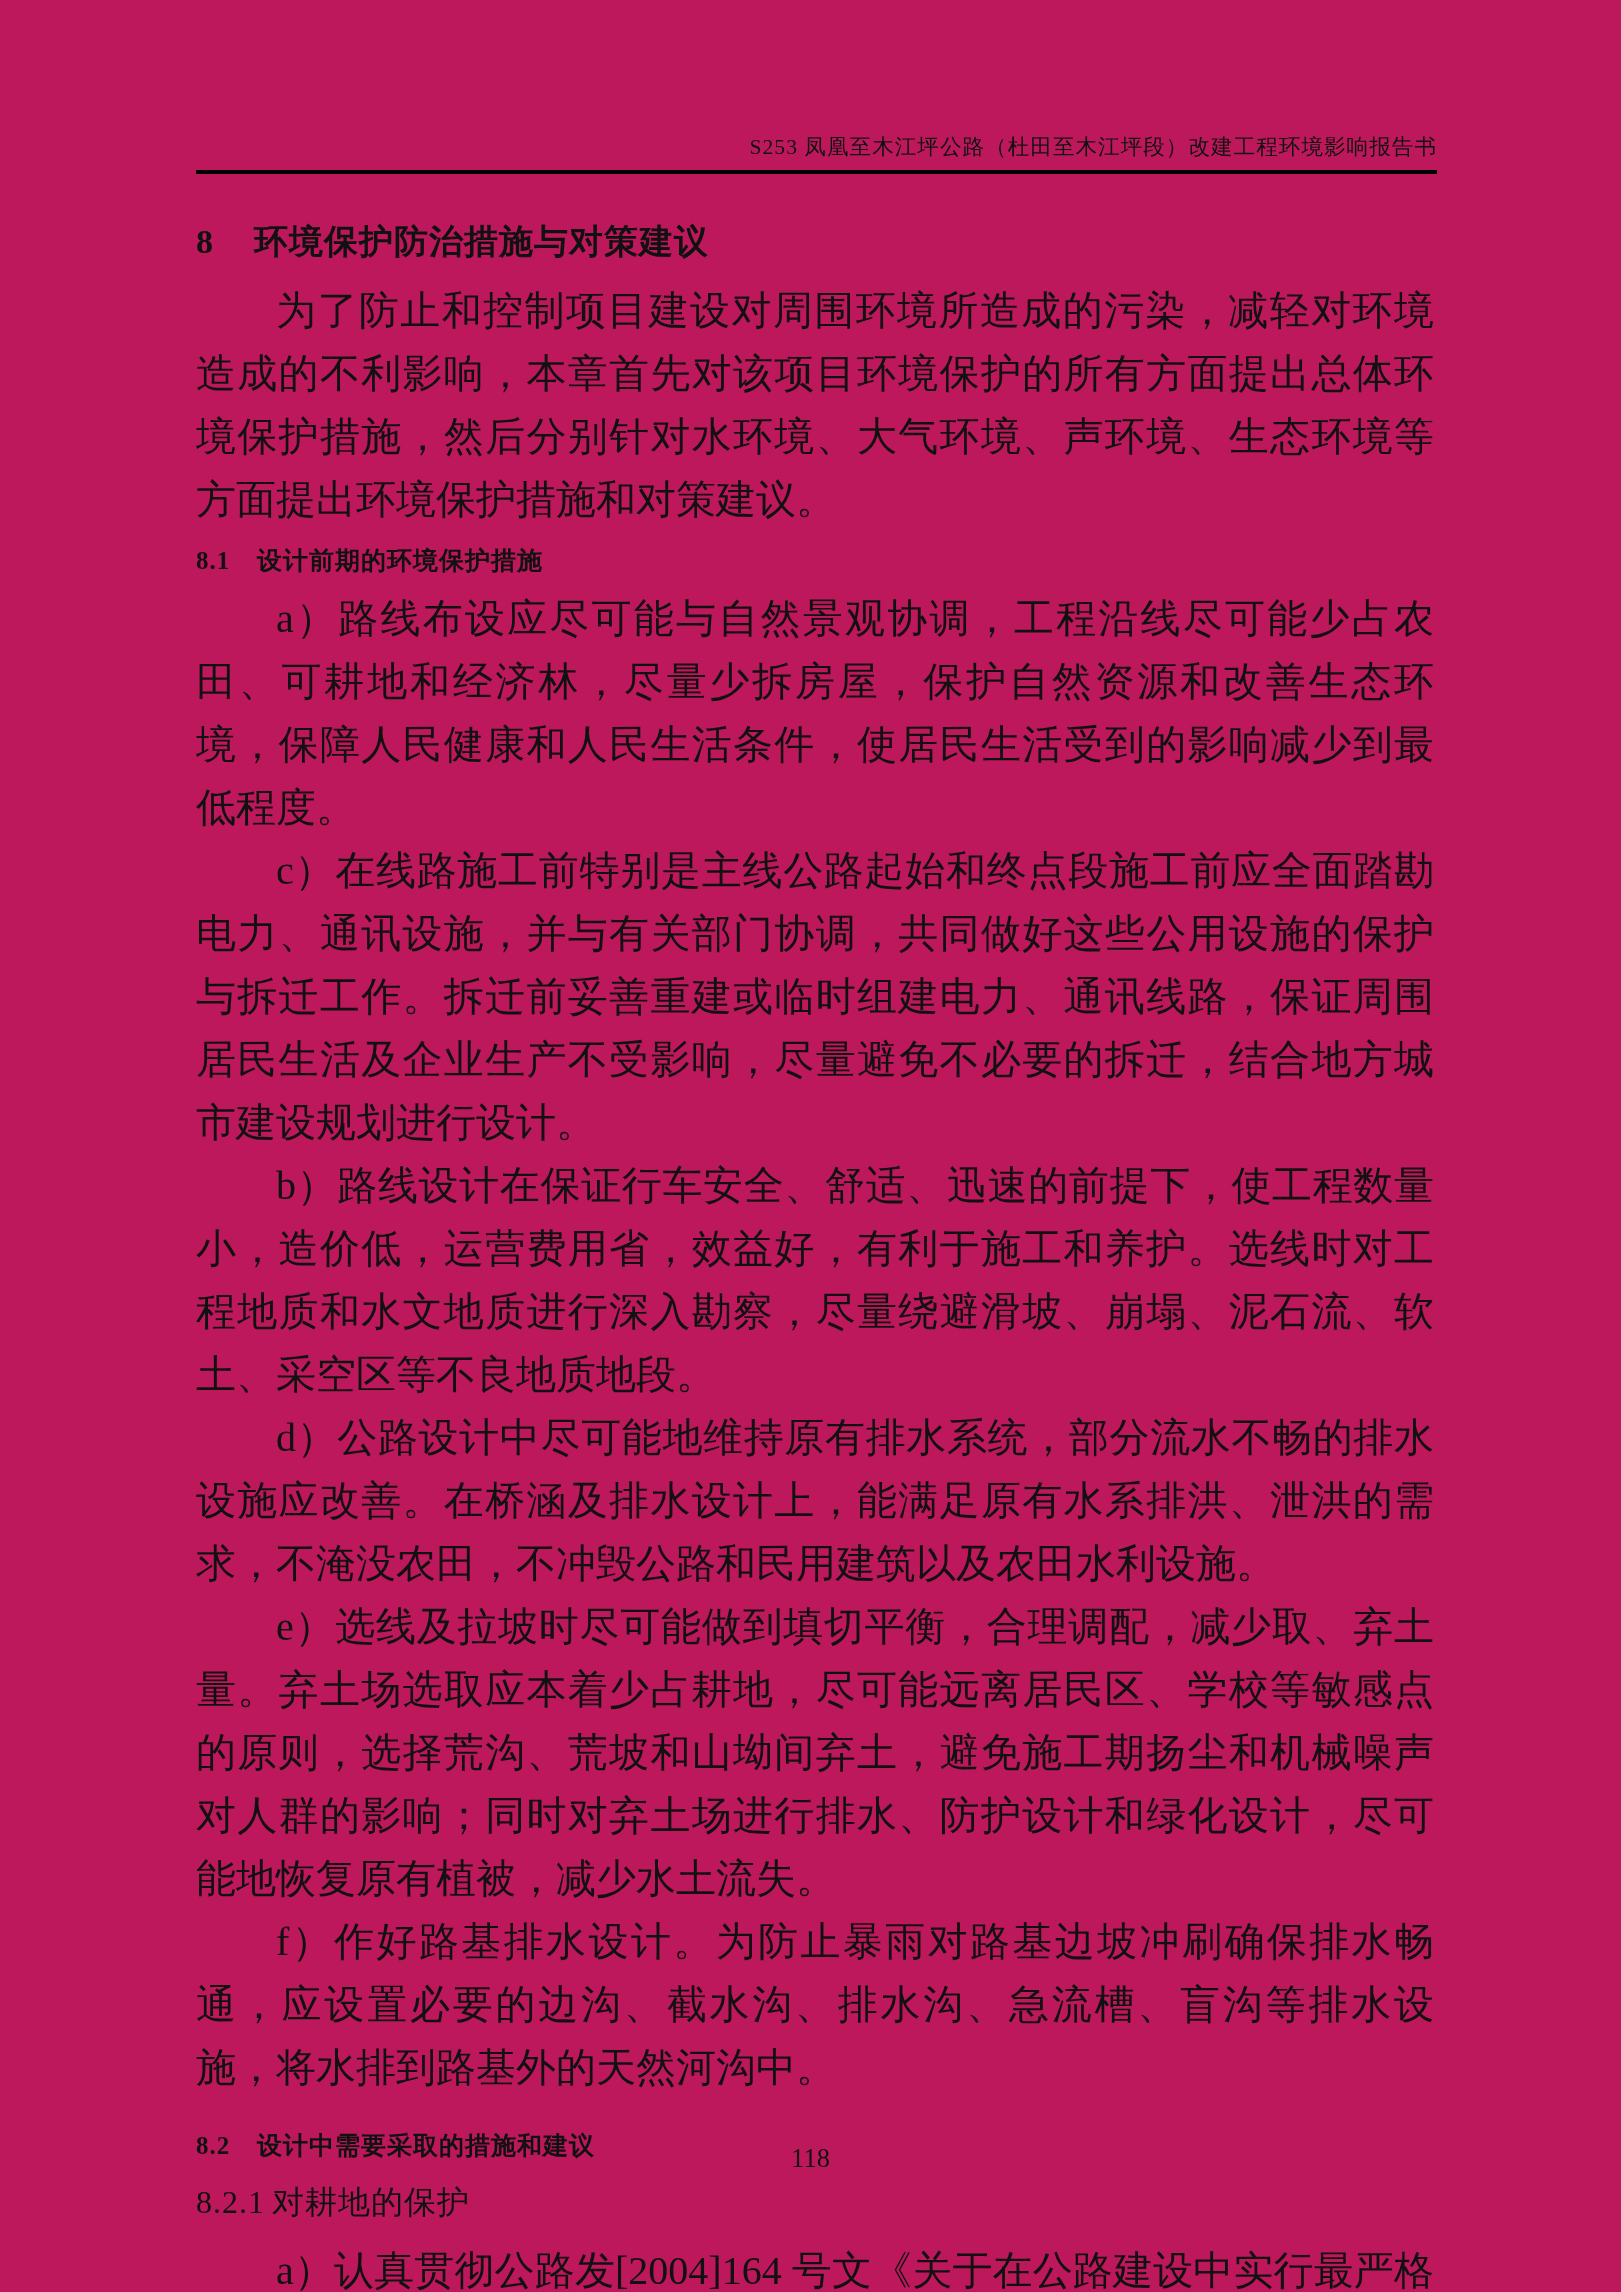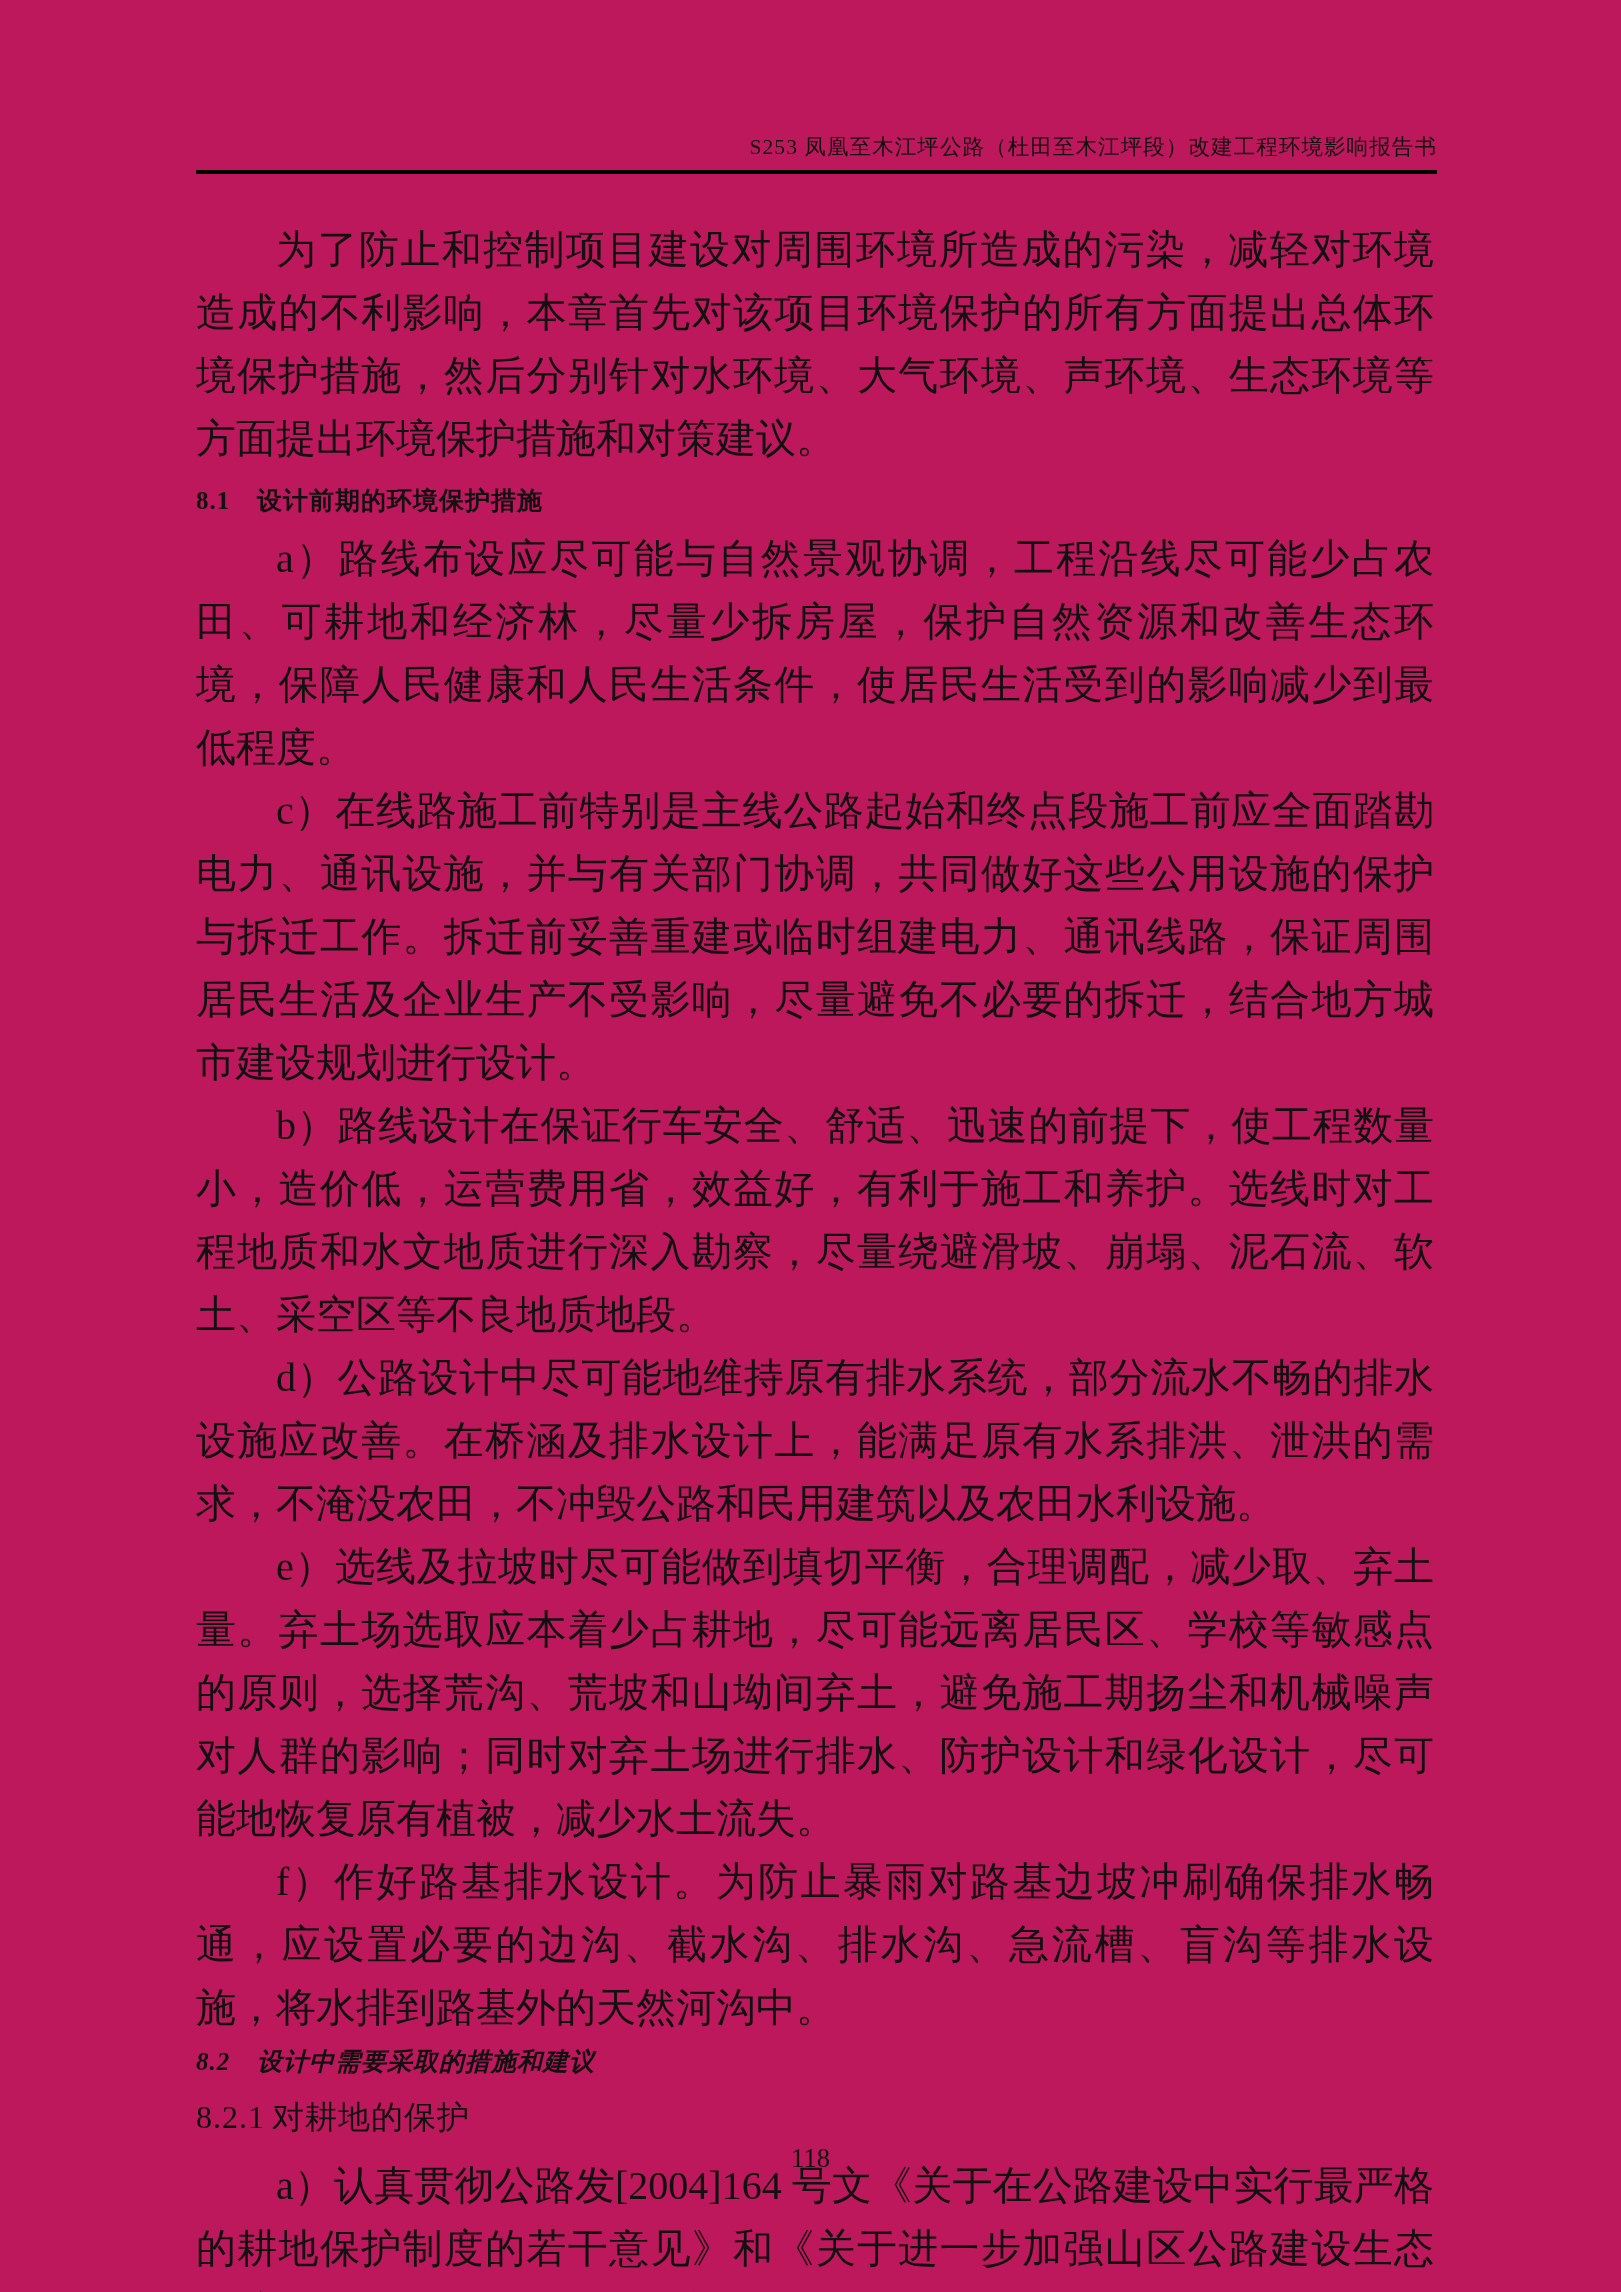--- a/index.html
+++ b/index.html
@@ -52,23 +52,22 @@
     font-weight: bold;
     line-height: 45px;
     margin: 7.8px 0 3.9px 0;
     letter-spacing: 1px;
   }
   h2.section-title .sec-num {
     display: inline-block;
     min-width: 61px;
   }
   h2.section-title.s82 {
-    margin-top: 0;
+    margin-top: 24px;
     margin-bottom: 11.8px;
-    font-style: italic;
   }
   h3.subsection-title {
     font-size: 32px;
     font-weight: normal;
     line-height: 45px;
     margin: 0 0 13.7px 0;
     letter-spacing: 1px;
   }
   h3.subsection-title .sec-num {
     display: inline-block;
@@ -93,20 +92,23 @@
 </style>
 </head>
 <body>
 
 <div class="page">
 
   <div class="running-header">S253 凤凰至木江坪公路（杜田至木江坪段）改建工程环境影响报告书</div>
 
   <div class="content">
 
+    <h1 class="chapter-title">
+      <span class="sec-num">8</span><span>环境保护防治措施与对策建议</span>
+    </h1>
 
     <p class="body-para">为了防止和控制项目建设对周围环境所造成的污染，减轻对环境造成的不利影响，本章首先对该项目环境保护的所有方面提出总体环境保护措施，然后分别针对水环境、大气环境、声环境、生态环境等方面提出环境保护措施和对策建议。</p>
 
     <h2 class="section-title">
       <span class="sec-num">8.1</span><span>设计前期的环境保护措施</span>
     </h2>
 
     <p class="body-para">a）路线布设应尽可能与自然景观协调，工程沿线尽可能少占农田、可耕地和经济林，尽量少拆房屋，保护自然资源和改善生态环境，保障人民健康和人民生活条件，使居民生活受到的影响减少到最低程度。</p>
     <p class="body-para">c）在线路施工前特别是主线公路起始和终点段施工前应全面踏勘电力、通讯设施，并与有关部门协调，共同做好这些公用设施的保护与拆迁工作。拆迁前妥善重建或临时组建电力、通讯线路，保证周围居民生活及企业生产不受影响，尽量避免不必要的拆迁，结合地方城市建设规划进行设计。</p>
     <p class="body-para">b）路线设计在保证行车安全、舒适、迅速的前提下，使工程数量小，造价低，运营费用省，效益好，有利于施工和养护。选线时对工程地质和水文地质进行深入勘察，尽量绕避滑坡、崩塌、泥石流、软土、采空区等不良地质地段。</p>

